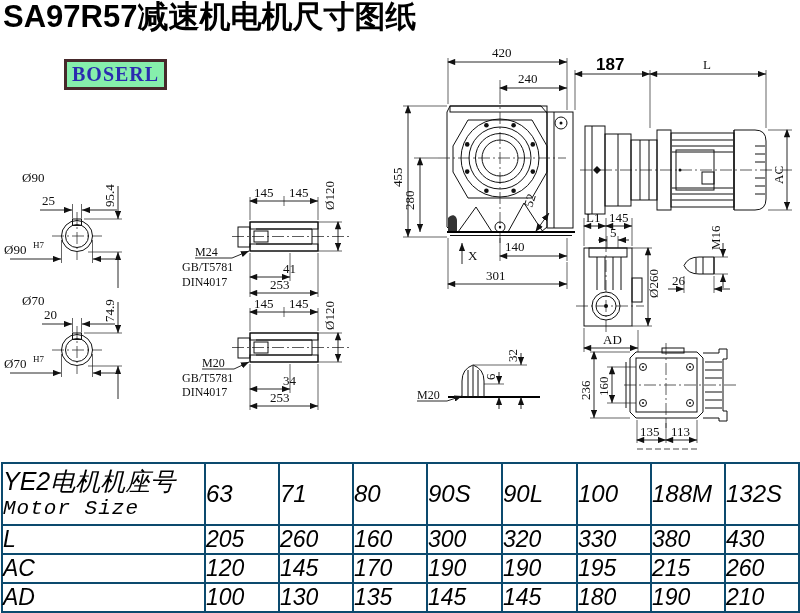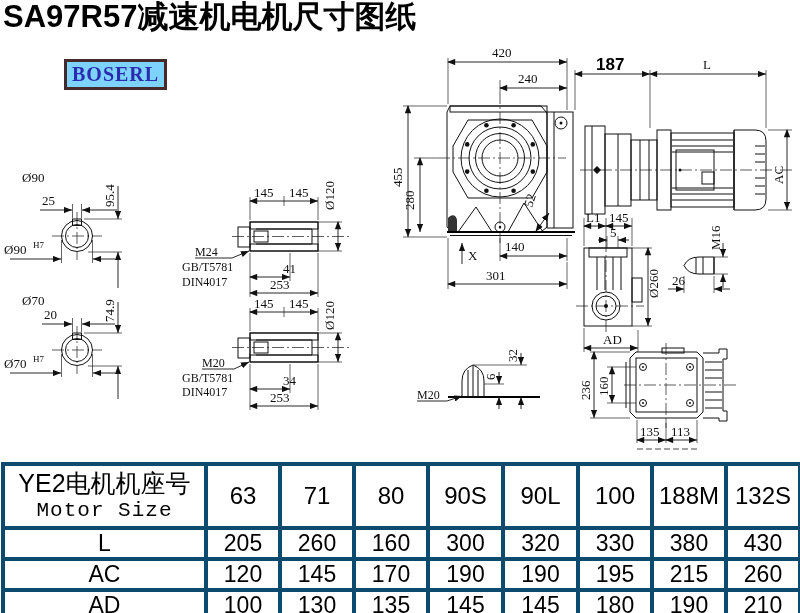--- a/index.html
+++ b/index.html
@@ -2,37 +2,37 @@
 <html><head>
 <meta charset="utf-8">
 <style>
   html,body{margin:0;padding:0;background:#fff;}
   .stage{position:relative;width:800px;height:613px;background:#fff;overflow:hidden;
          font-family:"Liberation Sans",sans-serif;}
   .page-title{position:absolute;top:-4px;left:3px;font-size:31px;font-weight:bold;
               color:#000;letter-spacing:0;white-space:nowrap;}
   .logo{position:absolute;top:59px;left:64px;border:3px solid #46292b;color:#2b2bb0;
         font-family:"Liberation Serif",serif;font-size:20px;font-weight:bold;
-        padding:0 5px;line-height:25px;letter-spacing:1px;background:#7dd3fc;}
+        padding:0 5px;line-height:25px;letter-spacing:1px;background:#86efac;}
   svg text{user-select:none;}
   .dim{font-family:"Liberation Serif",serif;font-size:13px;fill:#101010;}
   .sup{font-family:"Liberation Serif",serif;font-size:9px;fill:#101010;}
   .lbl{font-family:"Liberation Serif",serif;font-size:12px;fill:#101010;}
   .big{font-family:"Liberation Sans",sans-serif;font-size:17px;font-weight:bold;fill:#000;}
   .ln{stroke:#111;stroke-width:1;fill:none;}
   .thk{stroke:#000;stroke-width:2.2;fill:none;}
   .dl{stroke:#111;stroke-width:.9;fill:none;}
   .ext{stroke:#222;stroke-width:.7;fill:none;}
   .cl{stroke:#333;stroke-width:.8;fill:none;stroke-dasharray:12 3 2 3;}
   .dash{stroke:#333;stroke-width:.9;fill:none;stroke-dasharray:6 3;}
   
   .size-table{position:absolute;left:1px;top:462px;width:797px;border-collapse:collapse;
               table-layout:fixed;}
-  .size-table td{border:4px solid #0c4a6e;text-align:center;vertical-align:middle;
-                 padding:0;color:#000;}
+  .size-table td{border:2px solid #0c4a6e;vertical-align:middle;
+                 padding:0;color:#000;font-style:italic;}
   .size-table .hdr td{height:60px;font-size:24px;}
   .size-table .drow td{height:27px;font-size:23px;}
   .hcell .cn{font-size:25px;line-height:30px;}
   .hcell .en{font-family:"Liberation Mono",monospace;font-size:21px;line-height:26px;letter-spacing:1px;}
 </style>
 </head>
 <body>
 
 <div class="stage">
 

